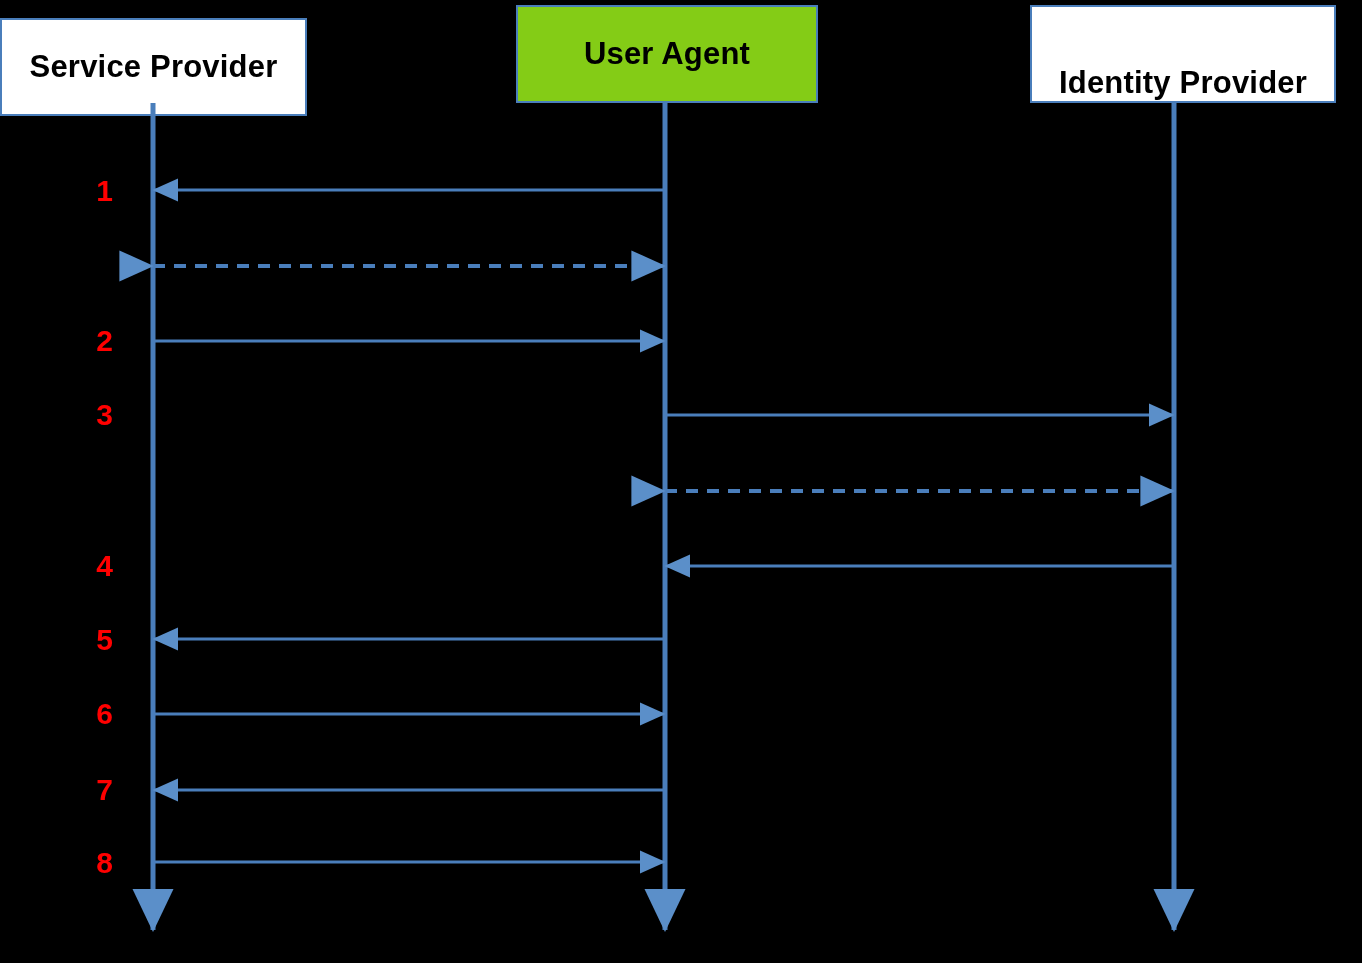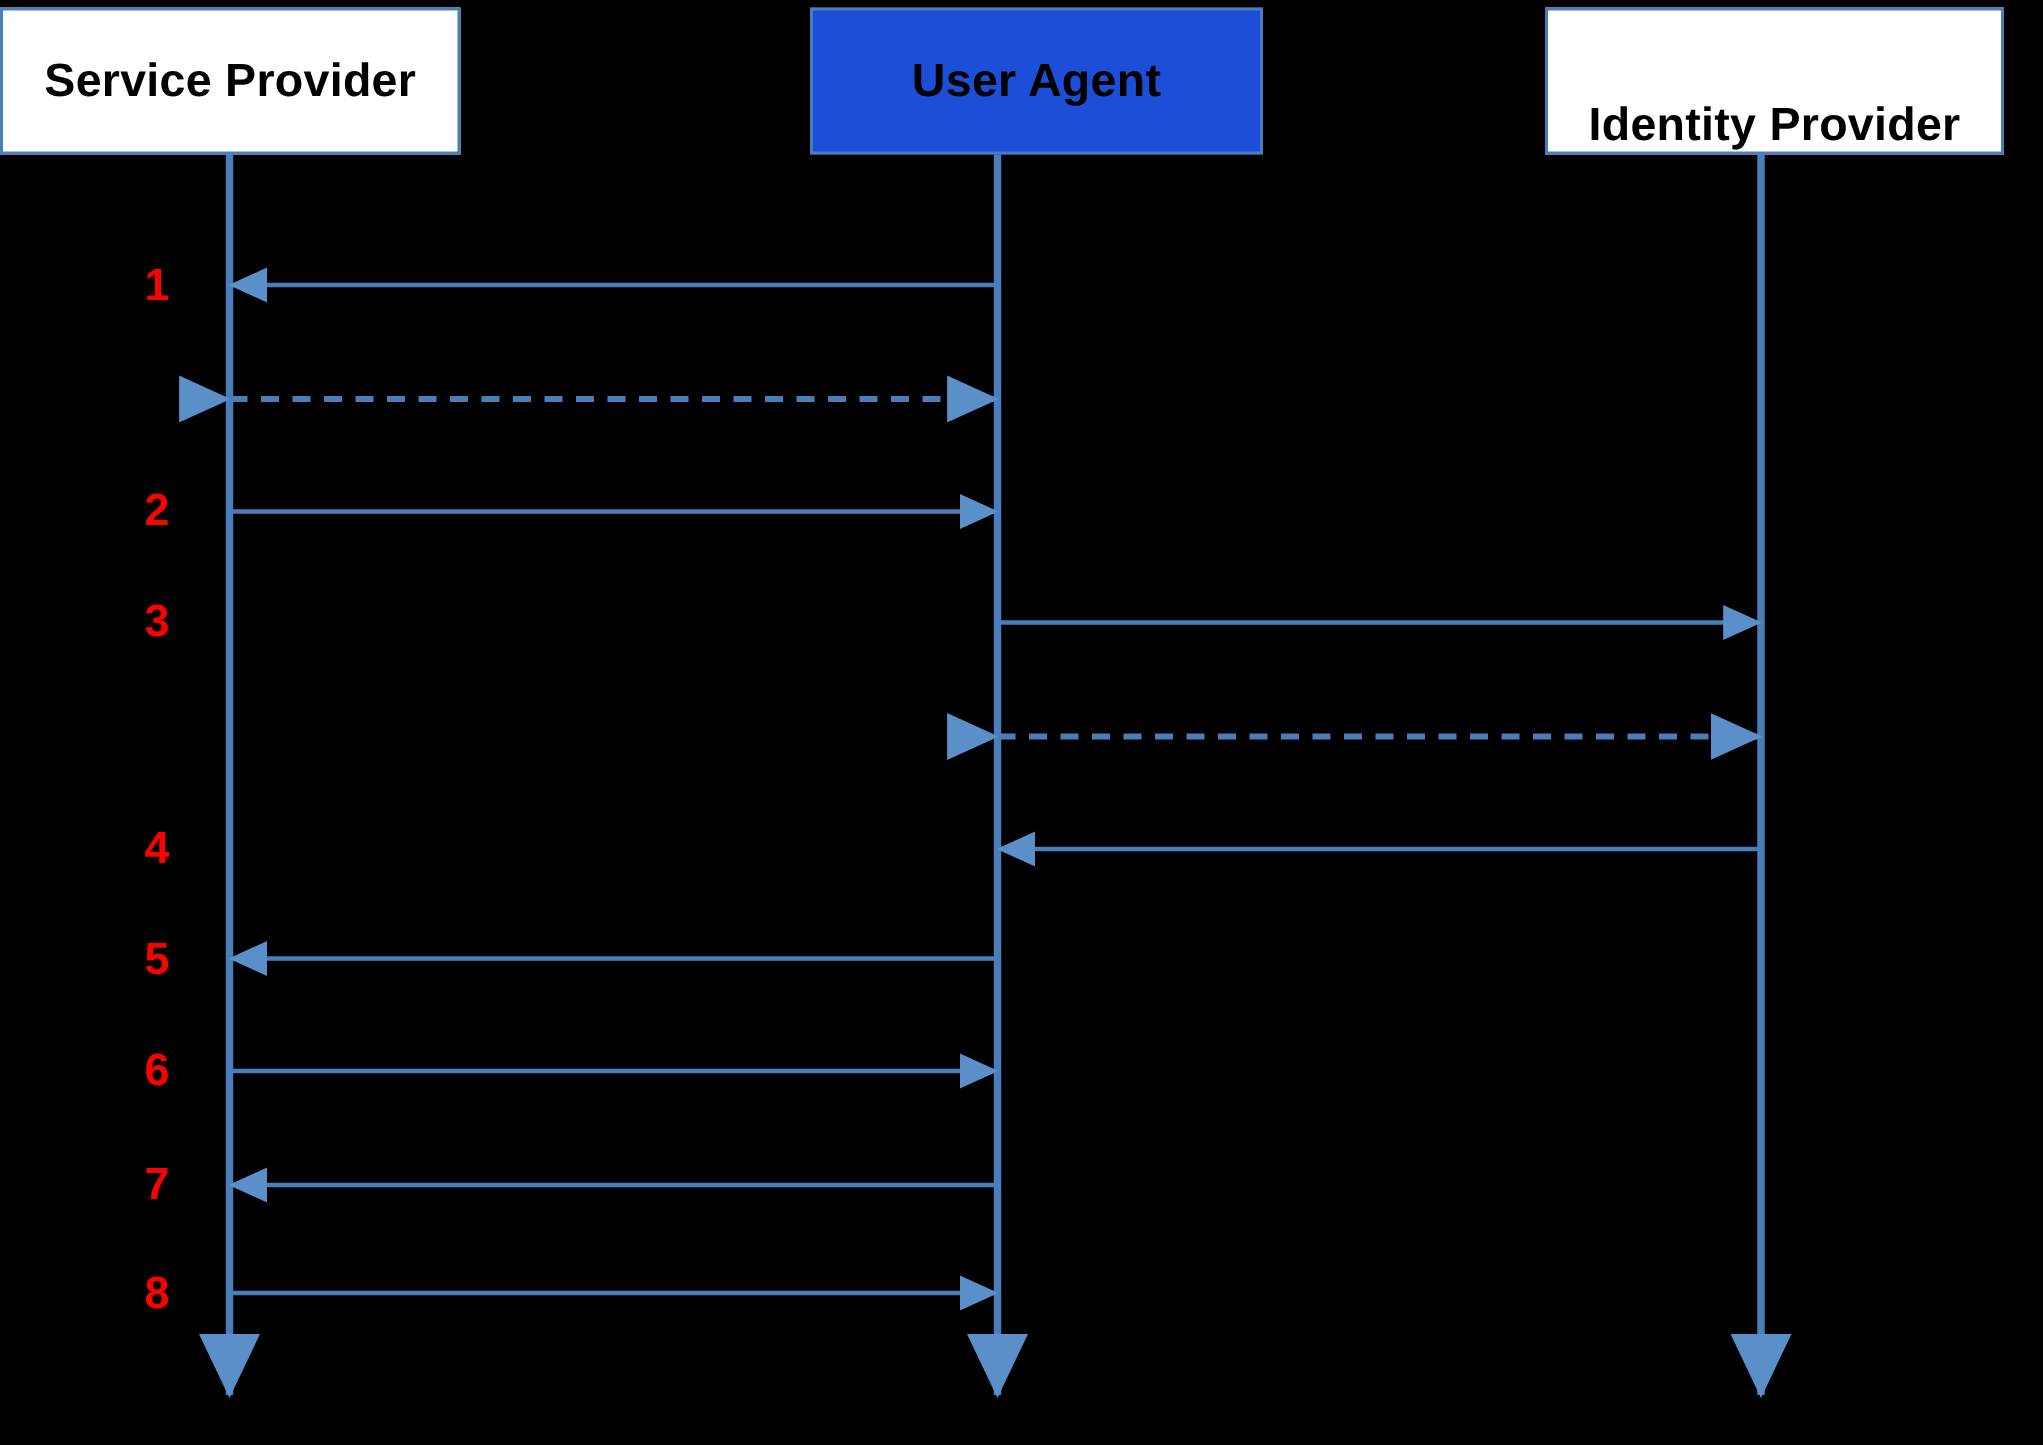--- a/index.html
+++ b/index.html
@@ -50,24 +50,24 @@
     height: 963px;
     pointer-events: none;
   }
 </style>
 </head>
 <body>
 
 <div id="canvas">
 
   <div id="actors-layer">
-      <div class="actor-box" style="left: 0px; top: 5px; width: 307px; height: 98px; background: rgb(255, 255, 255); border-color: rgb(74, 126, 187);">
+      <div class="actor-box" style="left: 0px; top: 18px; width: 307px; height: 98px; background: rgb(255, 255, 255); border-color: rgb(74, 126, 187);">
         <span class="actor-label" style="color: rgb(0, 0, 0);">Service Provider</span>
       </div>
-      <div class="actor-box" style="left: 516px; top: 5px; width: 302px; height: 98px; background: #1d4ed8; border-color: rgb(74, 126, 187); margin-left: 24px;">
+      <div class="actor-box" style="left: 516px; top: 5px; width: 302px; height: 98px; background: #84cc16; border-color: rgb(74, 126, 187);">
         <span class="actor-label" style="color: rgb(0, 0, 0);">User Agent</span>
       </div>
       <div class="actor-box" style="left: 1030px; top: 5px; width: 306px; height: 98px; background: rgb(255, 255, 255); border-color: rgb(74, 126, 187); align-items: flex-end;">
         <span class="actor-label" style="color: rgb(0, 0, 0);">Identity Provider</span>
       </div>
     </div>
 
   <div id="steps-layer">
       <div class="step-num" style="left: 73px; top: 176px; color: rgb(255, 0, 0);">1</div>
       <div class="step-num" style="left: 73px; top: 326px; color: rgb(255, 0, 0);">2</div>

